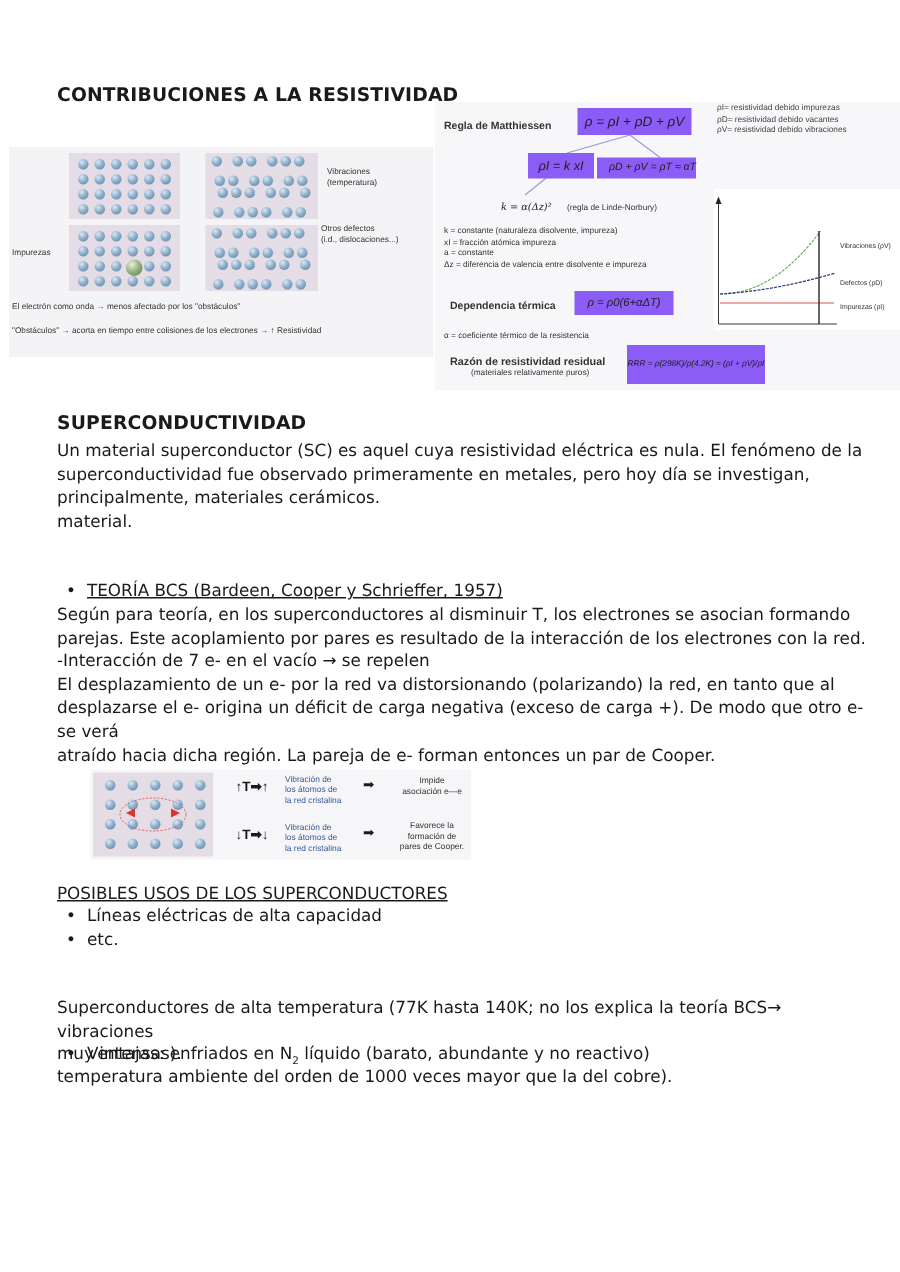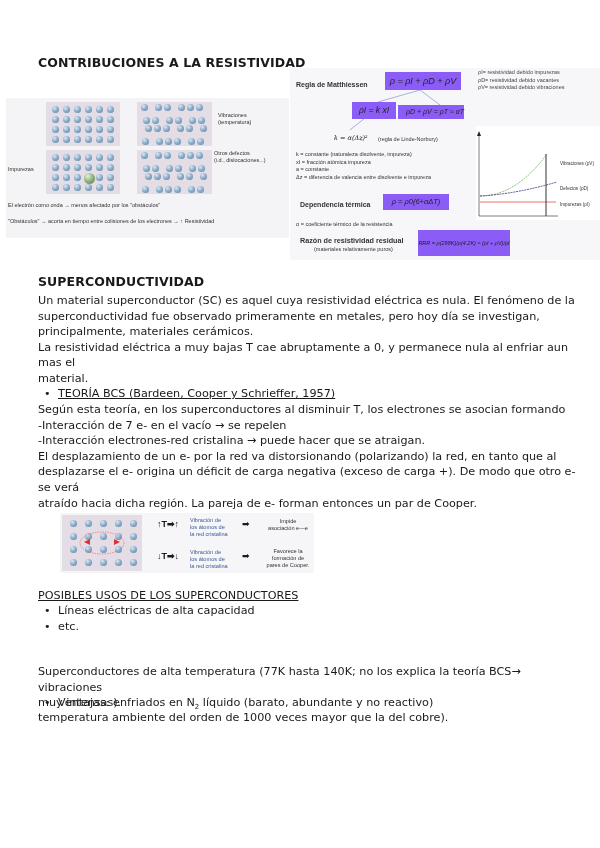--- a/index.html
+++ b/index.html
@@ -198,32 +198,31 @@
     <div class="rtxt" style="left:84px; top:76px; font-size:4.6px;">Impurezas (ρI)</div>
   </div>
 </div>
 
 <div class="abs h1" style="left:38px; top:274px;">SUPERCONDUCTIVIDAD</div>
 
 <div class="abs p" style="left:38px; top:293px; width:540px;">
   <div>Un material superconductor (SC) es aquel cuya resistividad eléctrica es nula. El fenómeno de la</div>
   <div>superconductividad fue observado primeramente en metales, pero hoy día se investigan,</div>
   <div>principalmente, materiales cerámicos.</div>
-  <div>La resistividad eléctrica a muy bajas T cae abruptamente a 0, y permanece nula al enfriar aun mas el</div>
   <div>material.</div>
 </div>
 
 <div class="abs p" style="left:58px; top:386px;">
   <span class="bullet u">TEORÍA BCS (Bardeen, Cooper y Schrieffer, 1957)</span>
 </div>
 
 <div class="abs p" style="left:38px; top:402px; width:545px;">
-  <div>Según esta teoría, en los superconductores al disminuir T, los electrones se asocian formando</div>
+  <div>Según para teoría, en los superconductores al disminuir T, los electrones se asocian formando</div>
+  <div>parejas. Este acoplamiento por pares es resultado de la interacción de los electrones con la red.</div>
   <div>-Interacción de 7 e- en el vacío → se repelen</div>
-  <div>-Interacción electrones-red cristalina → puede hacer que se atraigan.</div>
   <div>El desplazamiento de un e- por la red va distorsionando (polarizando) la red, en tanto que al</div>
   <div>desplazarse el e- origina un déficit de carga negativa (exceso de carga +). De modo que otro e- se verá</div>
   <div>atraído hacia dicha región. La pareja de e- forman entonces un par de Cooper.</div>
 </div>
 
 <div class="abs figC">
   <div class="abs" style="left:2px; top:2px; width:80px; height:56px; background:#e4dde6;">
     <div id="catoms">
         <div class="atom" style="left: 8px; top: 5px;"></div>
         <div class="atom" style="left: 23px; top: 5px;"></div>

